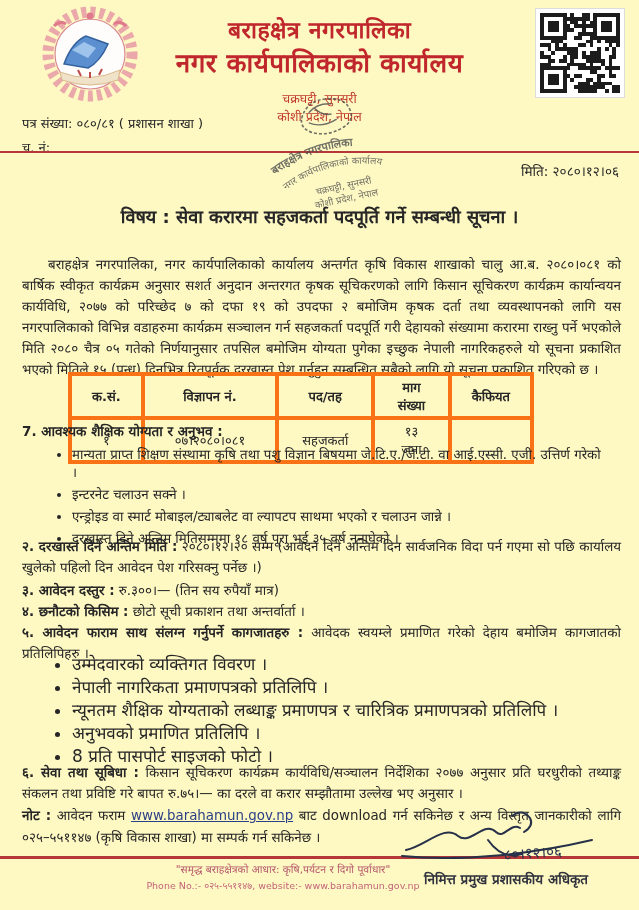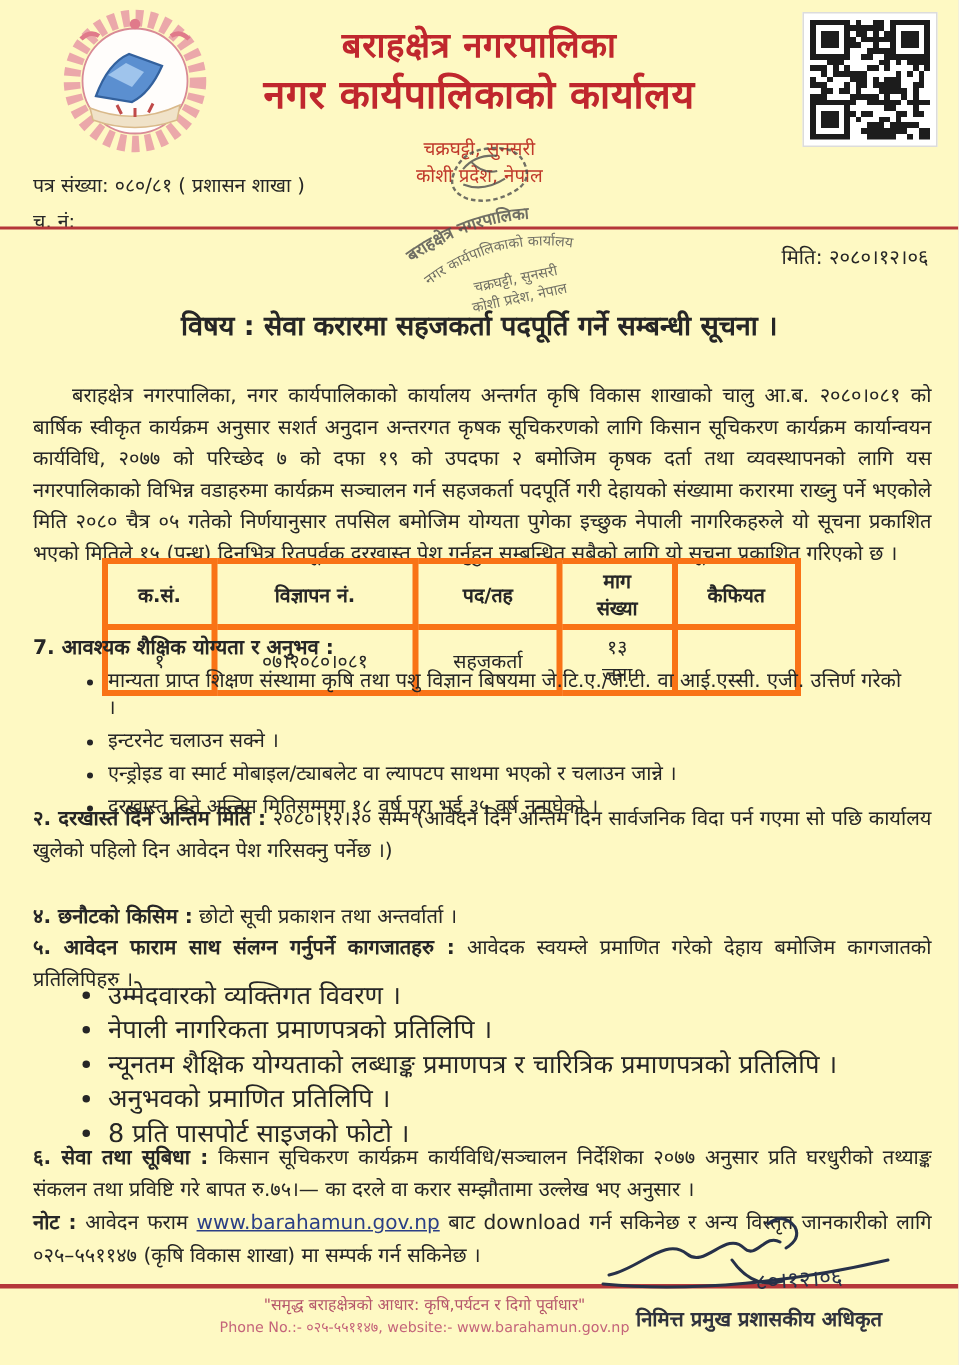--- a/index.html
+++ b/index.html
@@ -315,20 +315,24 @@
     <li>मान्यता प्राप्त शिक्षण संस्थामा कृषि तथा पशु विज्ञान बिषयमा जे.टि.ए./जे.टी. वा आई.एस्सी. एजी. उत्तिर्ण गरेको ।</li>
     <li>इन्टरनेट चलाउन सक्ने ।</li>
     <li>एन्ड्रोइड वा स्मार्ट मोबाइल/ट्याबलेट वा ल्यापटप साथमा भएको र चलाउन जान्ने ।</li>
     <li>दरखास्त दिने अन्तिम मितिसम्ममा १८ वर्ष पूरा भई ३५ वर्ष ननाघेको ।</li>
   </ul>
 
   <div class="abs sec sec2">
     <b>२. दरखास्त दिने अन्तिम मिति :</b>
     <span>२०८०।१२।२० सम्म (आवेदन दिने अन्तिम दिन सार्वजनिक विदा पर्न गएमा सो पछि कार्यालय खुलेको पहिलो दिन आवेदन पेश गरिसक्नु पर्नेछ ।)</span>
   </div>
+  <div class="abs sec sec3">
+    <b>३. आवेदन दस्तुर :</b>
+    <span>रु.३००।— (तिन सय रुपैयाँ मात्र)</span>
+  </div>
   <div class="abs sec sec4">
     <b>४. छनौटको किसिम :</b>
     <span>छोटो सूची प्रकाशन तथा अन्तर्वार्ता ।</span>
   </div>
   <div class="abs sec sec5">
     <b>५. आवेदन फाराम साथ संलग्न गर्नुपर्ने कागजातहरु :</b>
     <span>आवेदक स्वयम्ले प्रमाणित गरेको देहाय बमोजिम कागजातको प्रतिलिपिहरु ।</span>
   </div>
 
   <ul class="abs bullets doc-list">

